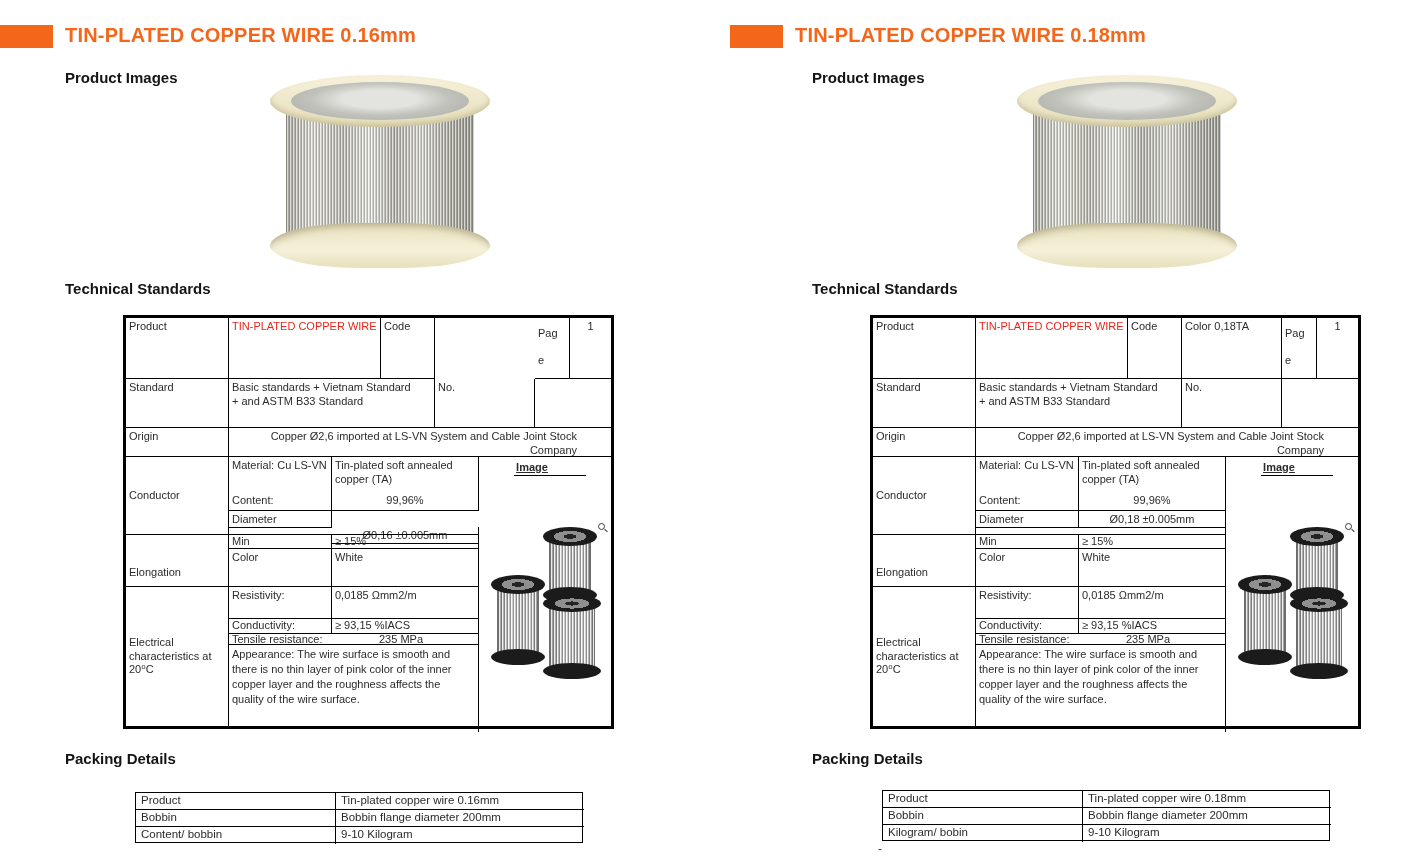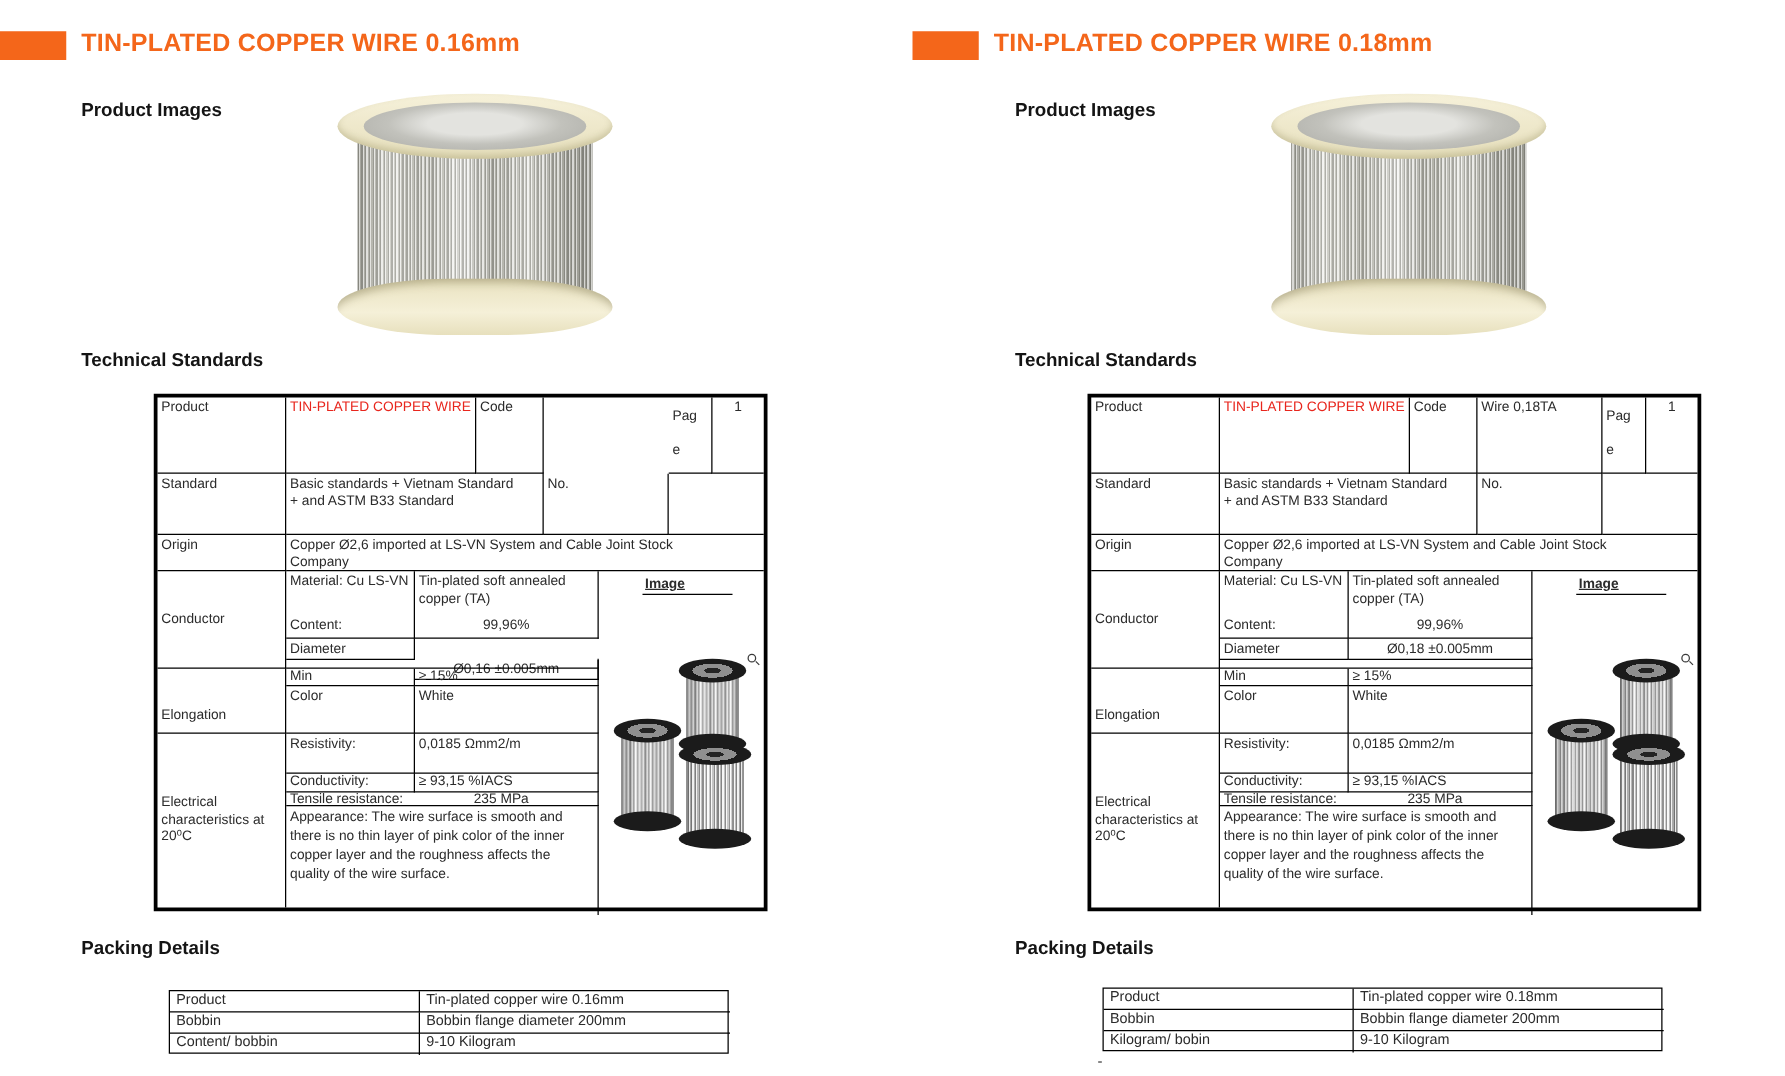--- a/index.html
+++ b/index.html
@@ -22,21 +22,21 @@
   #sheet-right{left:747px;}
 
   
   .titlebar{position:absolute;left:0;top:25px;height:23px;width:700px;}
   #sheet-right .titlebar{left:-17px;}
   .title-block{position:absolute;left:0;top:0;width:53px;height:23px;background:var(--accent-orange);}
   .title-text{position:absolute;left:65px;top:-1px;font-size:20px;font-weight:bold;color:var(--accent-orange);white-space:nowrap;letter-spacing:0.2px;}
 
   
   .h2{position:absolute;left:65px;font-size:15px;font-weight:bold;color:#141414;white-space:nowrap;}
-  .h2.product-images{top:80px;}
+  .h2.product-images{top:69px;}
   .h2.tech-standards{top:280px;}
   .h2.packing{top:750px;}
 
   
   .big-spool{position:absolute;left:270px;top:75px;width:220px;height:193px;}
   .bs-bottom{position:absolute;left:0;top:148px;width:220px;height:45px;border-radius:50%/62%;
     background:linear-gradient(180deg,#e9e2c0,#f5f0d8 60%,#e7e0bd);
     box-shadow:inset 0 7px 7px -4px rgba(90,80,40,.35);z-index:3;}
   .bs-body{position:absolute;left:16px;top:24px;width:188px;height:150px;z-index:2;
     background:
@@ -45,21 +45,21 @@
   }
   .bs-top{position:absolute;left:0;top:0;width:220px;height:52px;border-radius:50%;z-index:4;
     background:linear-gradient(180deg,#f6f1da,#e6dfbc);
     box-shadow:inset 0 -3px 5px rgba(120,110,60,.25);}
   .bs-top-wire{position:absolute;left:21px;top:7px;width:178px;height:38px;border-radius:50%;
     background:radial-gradient(ellipse at 50% 45%,#e3e3df 0 30%,#c2c2bc 55%,#a9a9a3 100%);}
 
   
   .tech-table{position:absolute;left:123px;top:315px;width:491px;height:414px;border:3px solid var(--line);font-size:11px;line-height:1.25;}
   .cell{position:absolute;border-right:1px solid var(--line);border-bottom:1px solid var(--line);padding:2px 3px;}
-  .cell.no-r{border-right:none;}
+  .cell.no-r{border-right:none;text-align:right;}
   .cell.no-b{border-bottom:none;}
   .cell.vcenter{display:flex;align-items:center;}
   .cell.vbottom{display:flex;align-items:flex-end;padding-bottom:6px;}
   .cell.split{display:flex;flex-direction:column;justify-content:space-between;}
   .cell.ctr{text-align:center;}
   .red{color:var(--red-text);}
   .pag-cell{white-space:pre-line;line-height:27px;}
   .tensile-cell{display:flex;justify-content:space-between;padding:0 55px 0 3px;line-height:11px;overflow:visible;}
   .img-label{display:inline-block;font-weight:bold;text-decoration:underline;border-bottom:1px solid var(--line);padding:0 38px 0 2px;margin-left:10px;}
 
@@ -203,21 +203,21 @@
       <div class="bs-top-wire"></div>
     </div>
   </div>
 
   <div class="h2 tech-standards">Technical Standards</div>
 
   <div class="tech-table">
     <div class="cell" style="left:0;top:0;width:103px;height:61px">Product</div>
     <div class="cell red" style="left:103px;top:0;width:152px;height:61px">TIN-PLATED COPPER WIRE</div>
     <div class="cell" style="left:255px;top:0;width:54px;height:61px">Code</div>
-    <div class="cell" style="left:309px;top:0;width:100px;height:61px">Wire  0,18TA</div>
+    <div class="cell" style="left:309px;top:0;width:100px;height:61px">Color  0,18TA</div>
     <div class="cell pag-cell" style="left:409px;top:0;width:35px;height:61px">Pag
 e</div>
     <div class="cell no-r ctr" style="left:444px;top:0;width:41px;height:61px">1</div>
     <div class="cell" style="left:0;top:61px;width:103px;height:49px">Standard</div>
     <div class="cell" style="left:103px;top:61px;width:206px;height:49px;padding-right:14px">Basic standards + Vietnam Standard + and ASTM B33 Standard</div>
     <div class="cell" style="left:309px;top:61px;width:100px;height:49px">No.</div>
     <div class="cell no-r" style="left:409px;top:61px;width:76px;height:49px"></div>
     <div class="cell" style="left:0;top:110px;width:103px;height:29px">Origin</div>
     <div class="cell no-r" style="left:103px;top:110px;width:382px;height:29px;padding-right:34px">Copper Ø2,6  imported at LS-VN System and Cable Joint Stock Company</div>
     <div class="cell vcenter" style="left:0;top:139px;width:103px;height:78px">Conductor</div>

